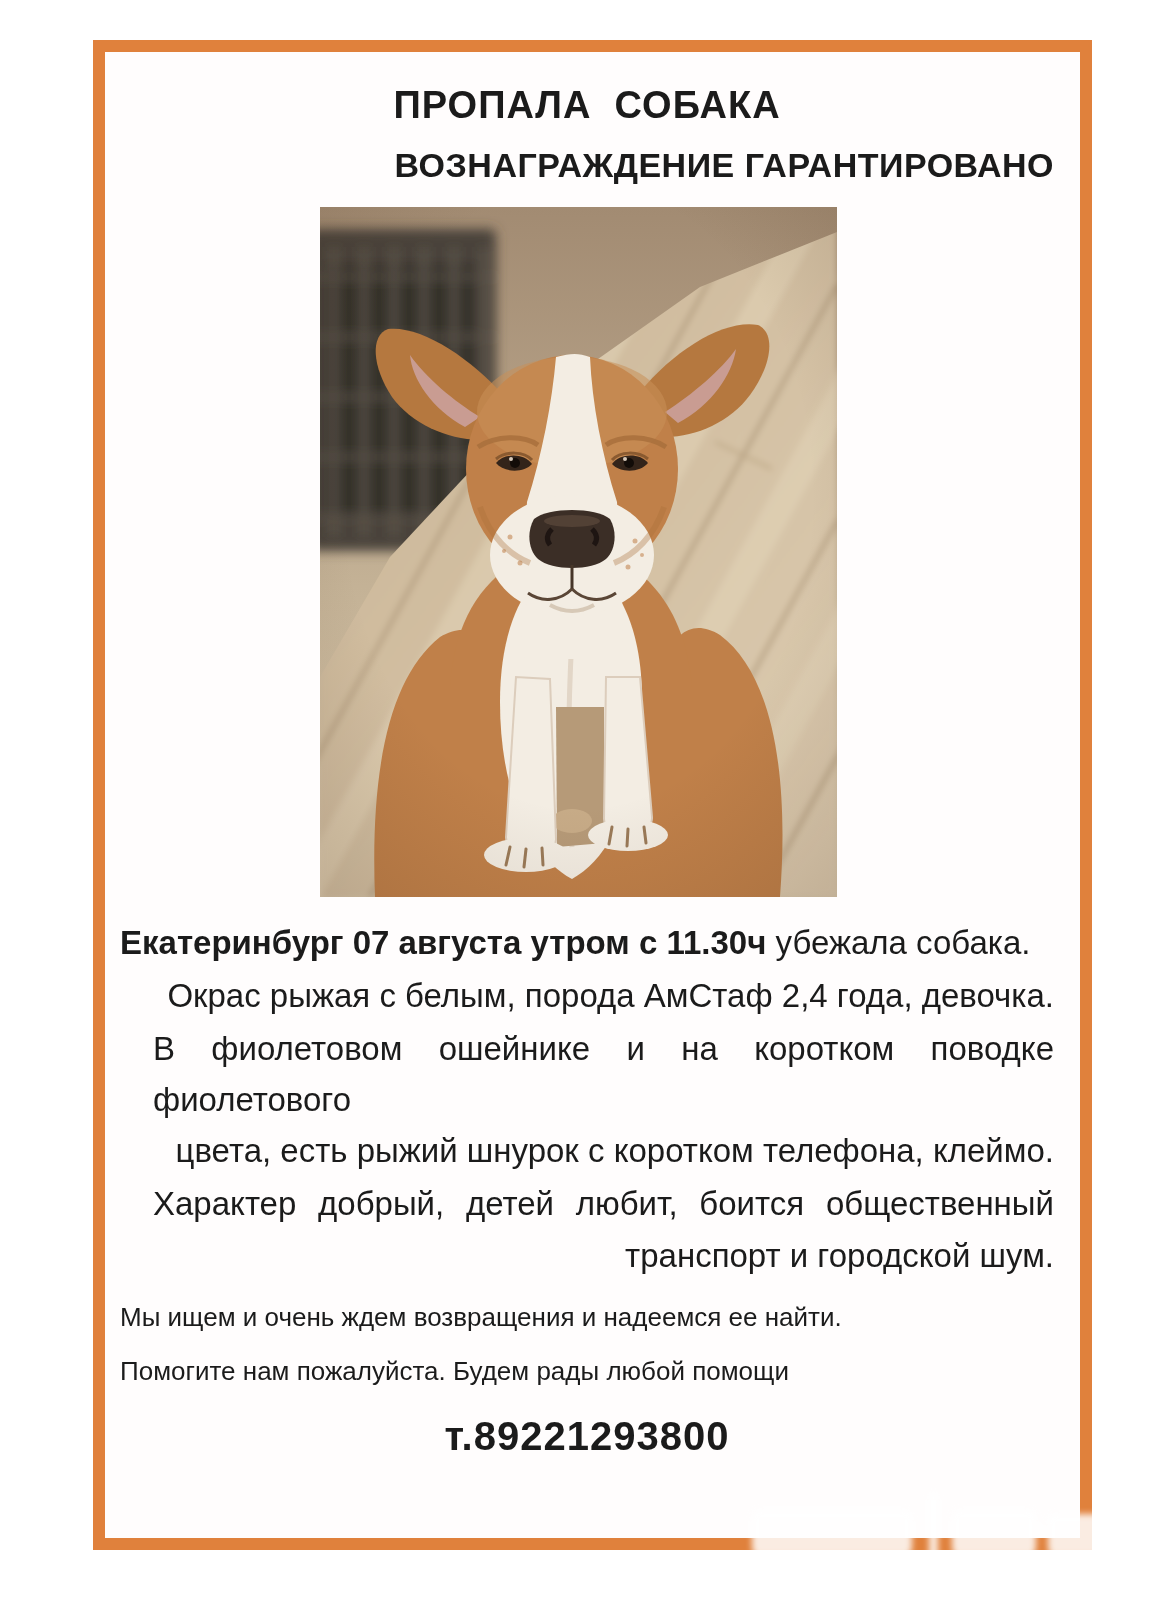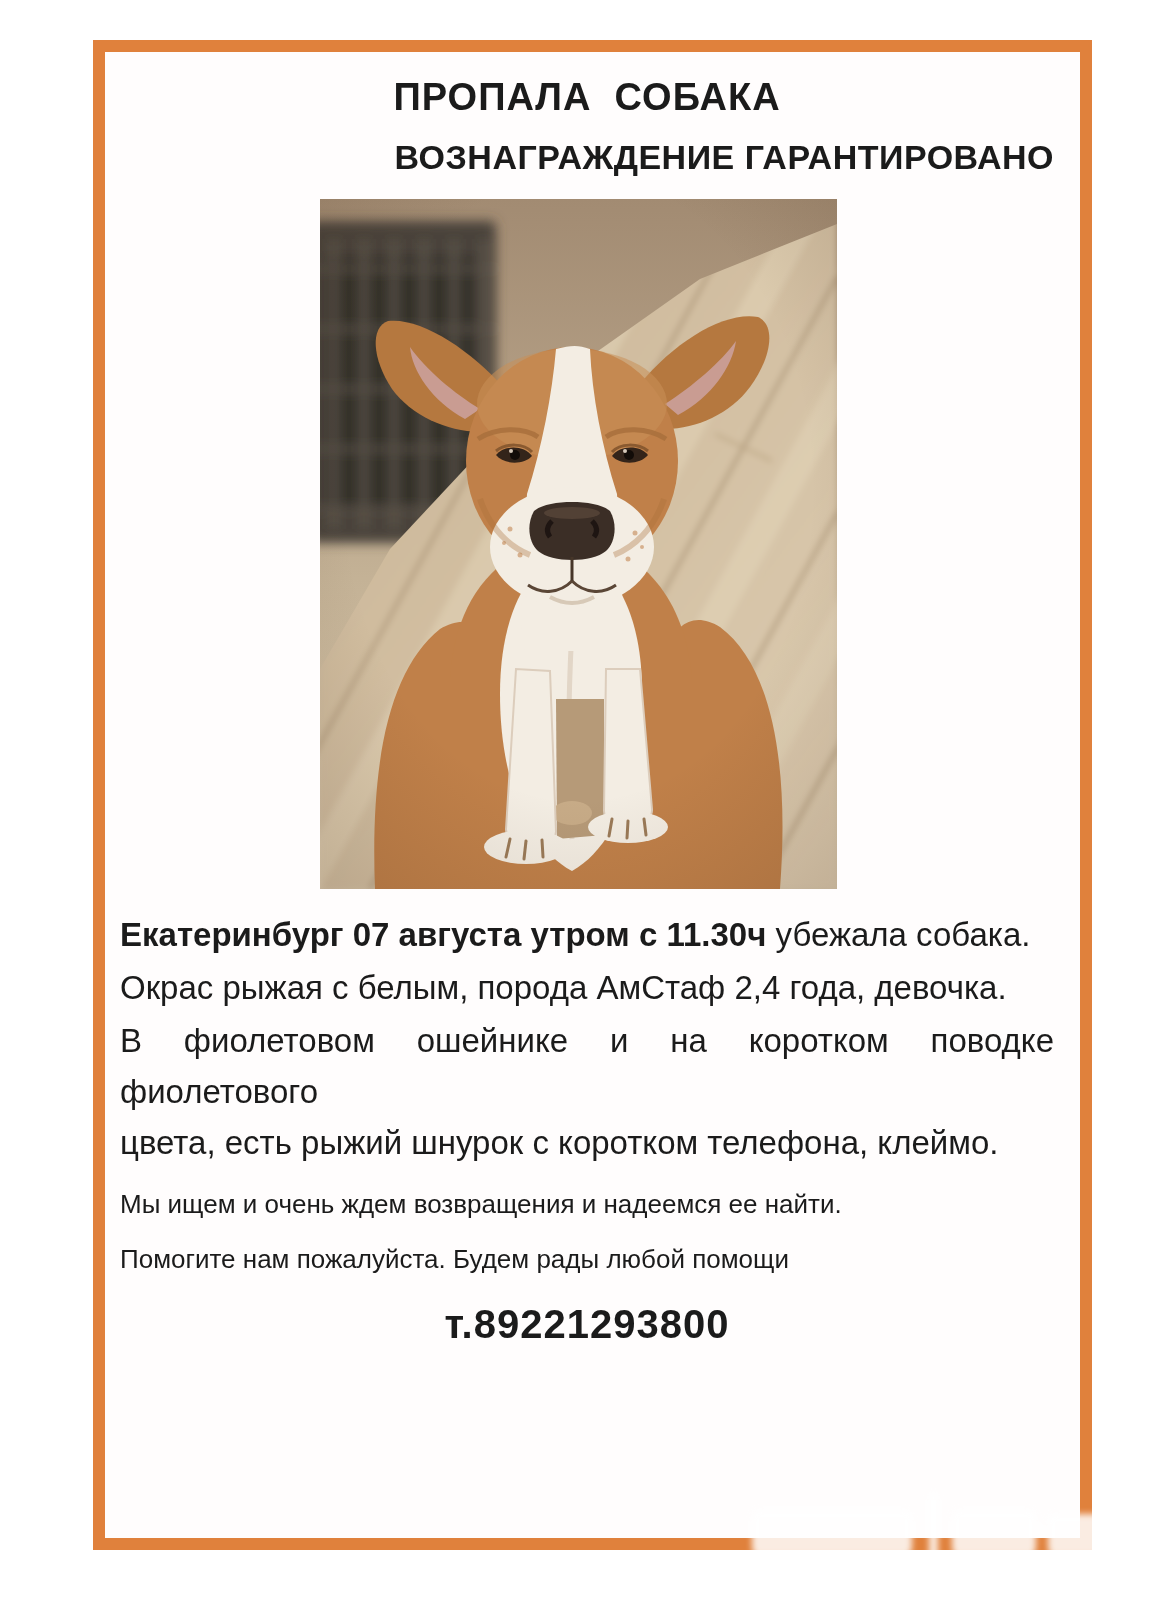--- a/index.html
+++ b/index.html
@@ -9,39 +9,39 @@
   *{box-sizing:border-box;}
   html,body{margin:0;padding:0;}
   body{
     width:1174px;height:1600px;position:relative;background:#ffffff;
     font-family:"Liberation Sans","DejaVu Sans",sans-serif;color:var(--text);
     overflow:hidden;
   }
   .frame{
     position:absolute;left:93px;top:40px;width:999px;height:1510px;
     border:12px solid var(--frame);background:#fffdfd;
-    padding:14px 26px 0 15px;
+    padding:22px 26px 0 15px;
   }
   .title{
     font-size:38px;font-weight:bold;text-align:center;
     margin:10px 0 0 0;letter-spacing:1px;white-space:pre-wrap;line-height:1.15;
   }
   .subtitle{
     font-size:34px;font-weight:bold;text-align:right;
     margin:18px 0 0 0;letter-spacing:.5px;line-height:1.15;
   }
   .photo-wrap{
     width:517px;height:690px;margin:22px 0 0 200px;
     overflow:hidden;background:#b9a78c;
   }
   .photo-wrap svg{display:block;}
   .body-text{margin-top:20px;font-size:33px;line-height:1.55;}
   .body-text p{margin:0 0 2px 0;}
-  .jline{display:block;text-align:justify;text-align-last:justify;}
-  .lline{display:block;}
+  .jline{display:block;text-align:justify;text-align-last:justify;margin-left:33px;}
+  .lline{display:block;text-align:right;}
   .bold{font-weight:bold;}
   .smalls{margin-top:16px;font-size:26px;line-height:1.55;}
   .smalls p{margin:0 0 14px 0;}
   .phone{
     font-size:40px;font-weight:bold;text-align:center;margin-top:14px;
     letter-spacing:1px;
   }
   .watermark{
     position:absolute;right:0;top:1478px;width:430px;height:115px;
     pointer-events:none;
@@ -213,20 +213,24 @@
       <span class="bold">Екатеринбург 07 августа утром с 11.30ч</span><span> убежала собака.</span>
     </p>
     <p>
       <span class="lline">Окрас рыжая с белым, порода АмСтаф 2,4 года, девочка.</span>
     </p>
     <p>
       <span class="jline">В фиолетовом ошейнике и на коротком поводке фиолетового</span>
       <span class="lline">цвета, есть рыжий шнурок с коротком телефона, клеймо.</span>
     </p>
     <p>
+      <span class="jline">Характер добрый, детей любит, боится общественный</span>
+      <span class="lline">транспорт и городской шум.</span>
+    </p>
+    <p>
     </p>
     <div class="smalls">
       <p>Мы ищем и очень ждем возвращения и надеемся ее найти.</p>
       <p>Помогите нам пожалуйста. Будем рады любой помощи</p>
     </div>
     <div class="phone">т.89221293800</div>
   </div>
 
 </div>
 

